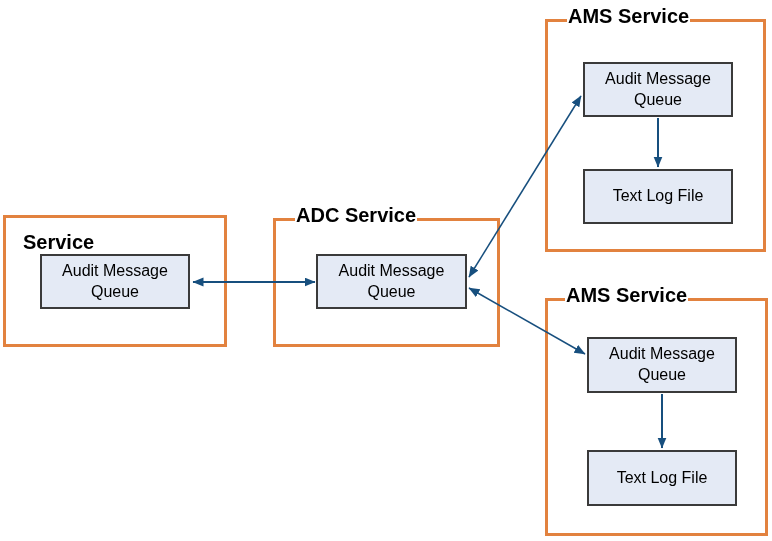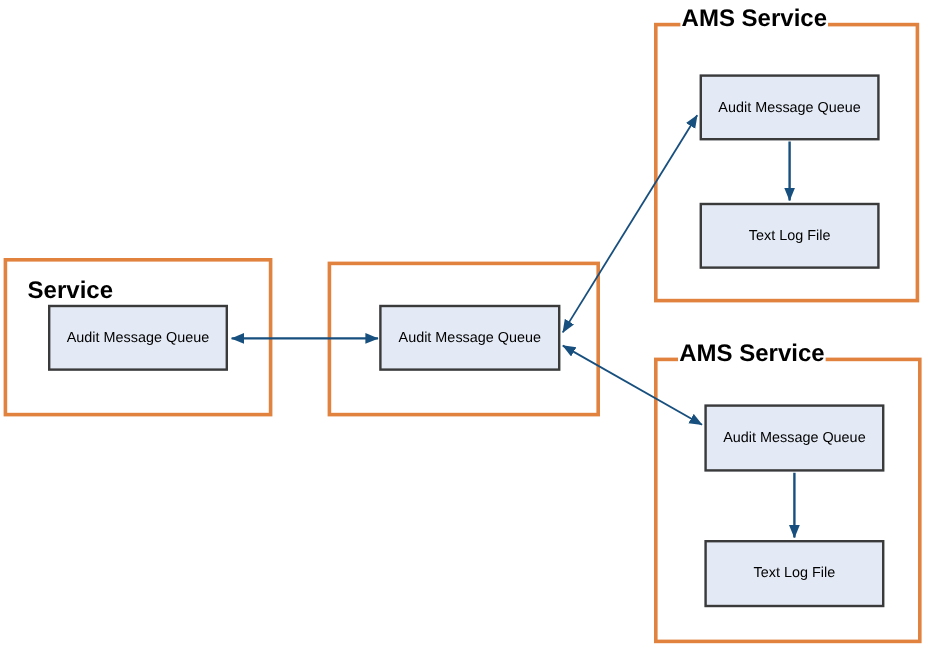--- a/index.html
+++ b/index.html
@@ -35,21 +35,21 @@
   }
   .node-box {
     position: absolute;
     background: #E4EAF5;
     border: 2px solid #3a3a3a;
     box-sizing: border-box;
     display: flex;
     align-items: center;
     justify-content: center;
     text-align: center;
-    font-size: 12px;
+    font-size: 16px;
     color: #000000;
     line-height: 1.3;
     z-index: 2;
     padding: 2px 4px;
   }
   #arrow-layer {
     position: absolute;
     left: 0;
     top: 0;
     z-index: 4;
@@ -59,20 +59,21 @@
 </head>
 <body>
 
 <div id="canvas">
 
   <div class="svc-box" style="left:3px; top:215px; width:224px; height:132px;"></div>
   <div class="svc-title" style="left:22px; top:202px;margin-top:29px;">Service</div>
   <div class="node-box" style="left:40px; top:254px; width:150px; height:55px;">Audit Message Queue</div>
 
   <div class="svc-box" style="left:273px; top:218px; width:227px; height:129px;"></div>
+  <div class="svc-title" style="left:295px; top:204px;">ADC Service</div>
   <div class="node-box" style="left:316px; top:254px; width:151px; height:55px;">Audit Message Queue</div>
 
   <div class="svc-box" style="left:545px; top:19px; width:221px; height:233px;"></div>
   <div class="svc-title" style="left:567px; top:5px;">AMS Service</div>
   <div class="node-box" style="left:583px; top:62px; width:150px; height:55px;">Audit Message Queue</div>
   <div class="node-box" style="left:583px; top:169px; width:150px; height:55px;">Text Log File</div>
 
   <div class="svc-box" style="left:545px; top:298px; width:223px; height:238px;"></div>
   <div class="svc-title" style="left:565px; top:284px;">AMS Service</div>
   <div class="node-box" style="left:587px; top:337px; width:150px; height:56px;">Audit Message Queue</div>

